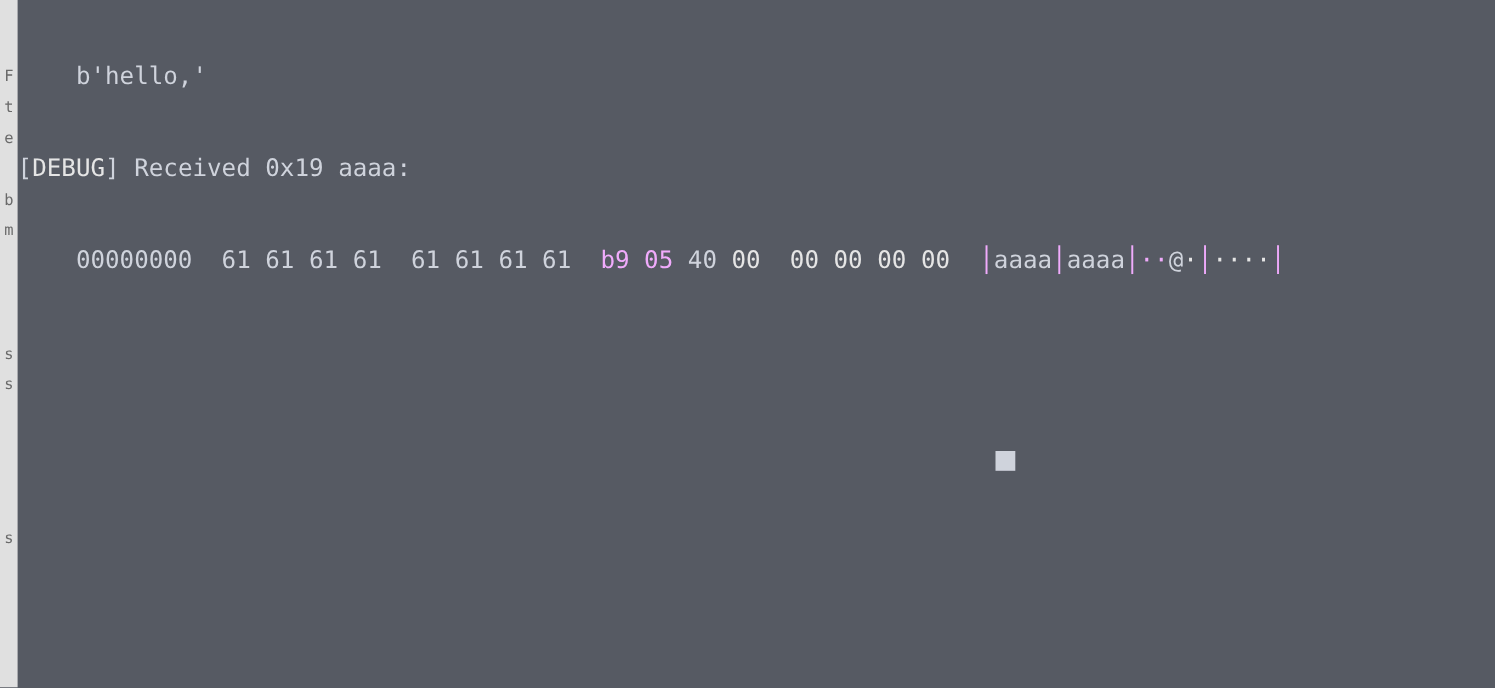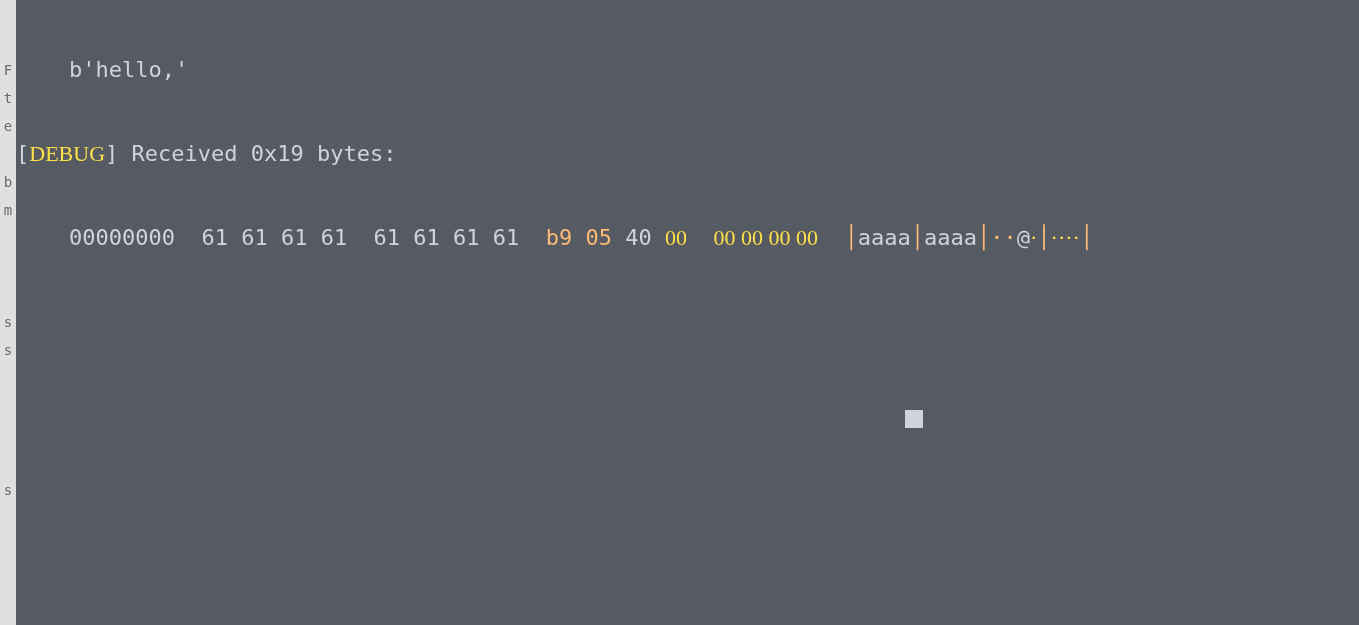--- a/index.html
+++ b/index.html
@@ -32,22 +32,22 @@
     position: absolute;
     left: 16px;
     top: 0;
     right: 0;
     height: 625px;
     padding: 0 0 0 0;
     white-space: pre;
   }
   .line { white-space: pre; }
   .white { color: #cfd3dc; }
-  .red   { color: #fde047; font-family: Liberation Serif, serif; }
-  .blue  { color: #fdba74; }
+  .red   { color: #e5e5e5; }
+  .blue  { color: #f0abfc; }
   .cursor {
     position: absolute;
     width: 18px;
     height: 18px;
     background: #cfd3dc;
     left: 905px;
     top: 410px;
   }
 </style>
 </head>
@@ -71,21 +71,21 @@
 
 
 s
 
 
 
 </div>
 
 <div class="term" id="term">
   <div class="line"><span class="white">    b'hello,'</span></div>
-  <div class="line"><span class="white">[</span><span class="red">DEBUG</span><span class="white">] Received 0x19 bytes:</span></div>
+  <div class="line"><span class="white">[</span><span class="red">DEBUG</span><span class="white">] Received 0x19 aaaa:</span></div>
   <div class="line"><span class="white">    00000000  61 61 61 61  61 61 61 61  </span><span class="blue">b9 05</span><span class="white"> 40 </span><span class="red">00</span><span class="white">  </span><span class="red">00 00 00 00</span><span class="white">  </span><span class="blue">│</span><span class="white">aaaa</span><span class="blue">│</span><span class="white">aaaa</span><span class="blue">│··</span><span class="white">@</span><span class="red">·</span><span class="blue">│</span><span class="red">····</span><span class="blue">│</span></div>
   
   
   
   
   
   
   
   
   

